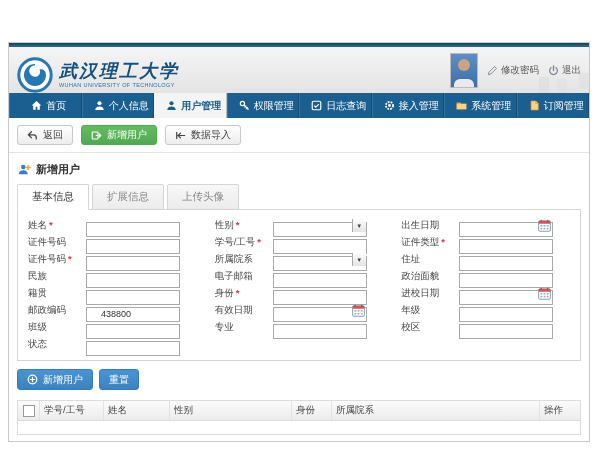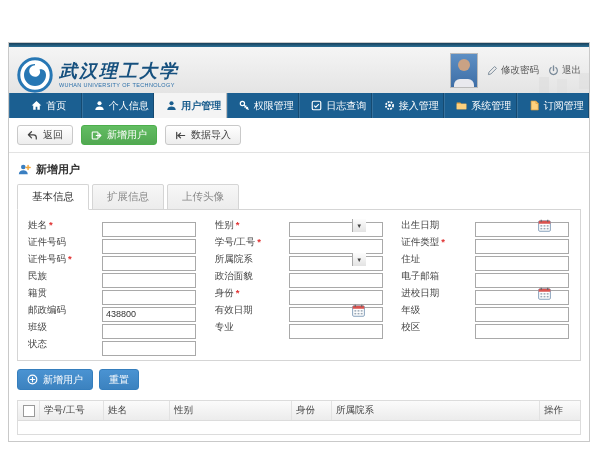--- a/index.html
+++ b/index.html
@@ -44,22 +44,22 @@
   .tabs{display:flex;padding:0 8px;position:relative;z-index:2;margin-bottom:-1px;}
   .tab{padding:5px 14px;font-size:10.5px;color:#888;background:linear-gradient(#f7f7f7,#ececec);
     border:1px solid #d5d5d5;margin-right:3px;border-radius:2px 2px 0 0;cursor:pointer;white-space:nowrap;}
   .tab.active{background:#fff;color:#333;border-bottom:1px solid #fff;}
   .form-panel{margin:0 8px;border:1px solid #d5d5d5;padding:8px 4px 8px 10px;
     display:grid;grid-template-columns:1fr 1fr 1fr;column-gap:12px;row-gap:2px;position:relative;z-index:1;background:#fff;}
   .field{display:flex;align-items:center;height:15px;}
   .field label{width:58px;flex:none;font-size:9.5px;color:#444;white-space:nowrap;overflow:hidden;}
   .req{color:#e03131;margin-left:2px;font-weight:bold;}
   .control{position:relative;width:94px;height:15px;flex:none;}
-  .txt{width:100%;height:100%;box-sizing:border-box;border:1px solid #a9a9a9;font-size:9px;padding:0 3px;
-    font-family:"Liberation Sans","DejaVu Sans",sans-serif;color:#333;background:#fff;margin-left:16px;}
+  .txt{width:100%;height:100%;box-sizing:border-box;border:1px solid #a9a9a9;font-size:9px;padding:0 14px;
+    font-family:"Liberation Sans","DejaVu Sans",sans-serif;color:#333;background:#fff;}
   .sel-arrow{position:absolute;right:1px;top:1px;bottom:1px;width:13px;background:linear-gradient(#fdfdfd,#e3e3e3);
     border-left:1px solid #a9a9a9;display:flex;align-items:center;justify-content:center;font-size:6px;color:#444;cursor:pointer;}
   .cal{position:absolute;right:2px;top:1px;width:13px;height:13px;cursor:pointer;}
   .cal svg{width:100%;height:100%;display:block;}
   .actions{padding:8px;display:flex;gap:6px;}
   .btn-blue{background:linear-gradient(#4a93d2,#3c82bf);border:1px solid #357ebd;color:#fff;height:21px;}
   .grid-table{margin:2px 8px 0;border:1px solid #dcdcdc;}
   .gt-head{display:flex;height:19px;background:linear-gradient(#fbfbfb,#ececec);border-bottom:1px solid #dcdcdc;
     font-size:9.5px;color:#444;align-items:stretch;}
   .gt-cell{display:flex;align-items:center;padding:0 4px;border-right:1px solid #e2e2e2;box-sizing:border-box;white-space:nowrap;overflow:hidden;}
@@ -285,25 +285,25 @@
         </div>
         <div class="field">
           <label>住址</label>
           <span class="control"><input class="txt" value="" style=""></span>
         </div>
         <div class="field">
           <label>民族</label>
           <span class="control"><input class="txt" value="" style=""></span>
         </div>
         <div class="field">
+          <label>电子邮箱</label>
+          <span class="control"><input class="txt" value="" style=""></span>
+        </div>
+        <div class="field">
           <label>政治面貌</label>
-          <span class="control"><input class="txt" value="" style=""></span>
-        </div>
-        <div class="field">
-          <label>电子邮箱</label>
           <span class="control"><input class="txt" value="" style=""></span>
         </div>
         <div class="field">
           <label>籍贯</label>
           <span class="control"><input class="txt" value="" style=""></span>
         </div>
         <div class="field">
           <label>身份<span class="req">*</span></label>
           <span class="control"><input class="txt" value="" style=""></span>
         </div>

